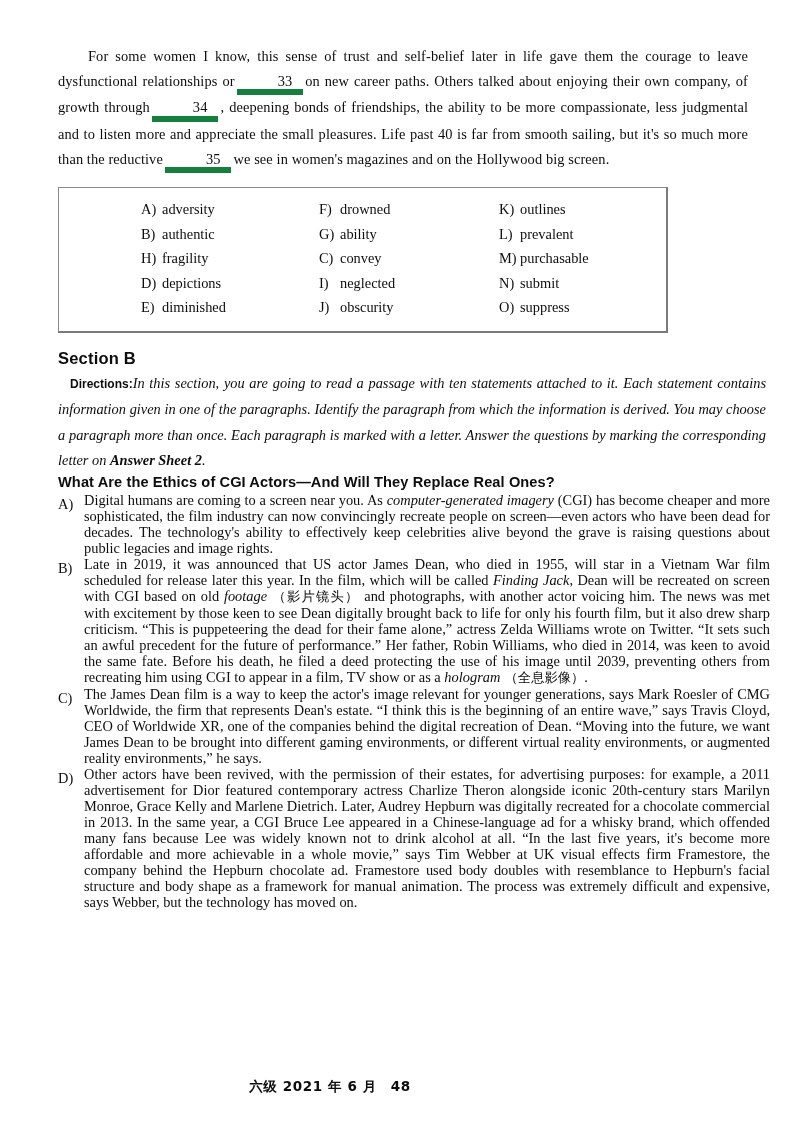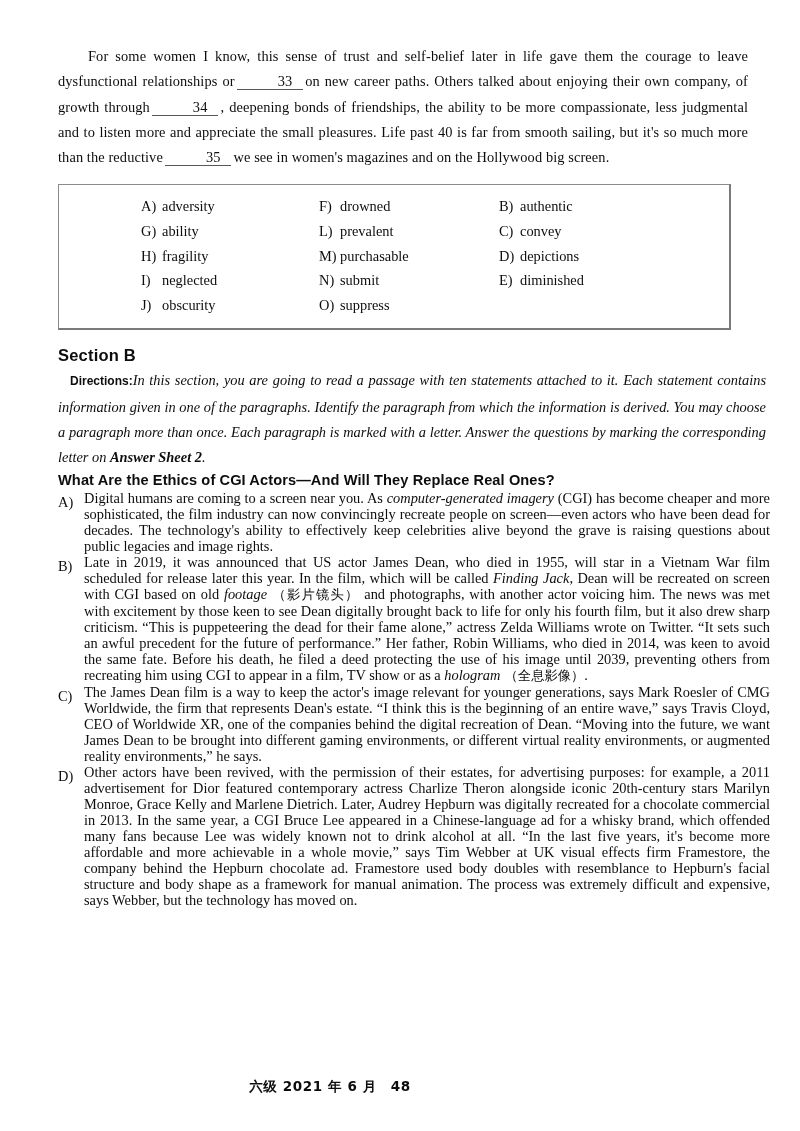--- a/index.html
+++ b/index.html
@@ -32,29 +32,29 @@
     text-justify: inter-word;
     margin: 0;
     letter-spacing: 0.1px;
   }
   .cloze-para {
     text-indent: 30px;
     width: 690px;
   }
   .blanknum {
     display: inline-block;
-    border-bottom: 1px solid #15803d;
+    border-bottom: 6px solid #15803d;
     padding: 0 11px 0 11px;
     margin: 0 2px;
     line-height: 1.05;
   }
   
   .wordbank {
     margin-top: 14px;
-    width: 673px;
+    width: 610px;
     box-sizing: border-box;
     border: 1px solid #8a8a8a;
     border-bottom: 2px solid #7a7a7a;
     border-right: 2px solid #7a7a7a;
     padding: 9px 0 11px 0;
   }
   .wb-grid {
     display: grid;
     grid-template-columns: 178px 180px 1fr;
     column-gap: 0;
@@ -148,25 +148,26 @@
 <div class="page">
 
   <p class="body-text cloze-para">
     <span>For some women I know, this sense of trust and self-belief later in life gave them the courage to leave dysfunctional relationships or</span><span class="blanknum">33</span><span>on new career paths. Others talked about enjoying their own company, of growth through</span><span class="blanknum">34</span><span>, deepening bonds of friendships, the ability to be more compassionate, less judgmental and to listen more and appreciate the small pleasures. Life past 40 is far from smooth sailing, but it's so much more than the reductive</span><span class="blanknum">35</span><span>we see in women's magazines and on the Hollywood big screen.</span>
   </p>
 
   <div class="wordbank">
     <div class="wb-grid" id="wb-grid">
         <div class="wb-item"><span class="wb-letter">A)</span><span>adversity</span></div>
         <div class="wb-item"><span class="wb-letter">F)</span><span>drowned</span></div>
+        <div class="wb-item"><span class="wb-letter">K)</span><span>outlines</span></div>
         <div class="wb-item"><span class="wb-letter">B)</span><span>authentic</span></div>
         <div class="wb-item"><span class="wb-letter">G)</span><span>ability</span></div>
         <div class="wb-item"><span class="wb-letter">L)</span><span>prevalent</span></div>
+        <div class="wb-item"><span class="wb-letter">H)</span><span>fragility</span></div>
         <div class="wb-item"><span class="wb-letter">C)</span><span>convey</span></div>
-        <div class="wb-item"><span class="wb-letter">H)</span><span>fragility</span></div>
         <div class="wb-item"><span class="wb-letter">M)</span><span>purchasable</span></div>
         <div class="wb-item"><span class="wb-letter">D)</span><span>depictions</span></div>
         <div class="wb-item"><span class="wb-letter">I)</span><span>neglected</span></div>
         <div class="wb-item"><span class="wb-letter">N)</span><span>submit</span></div>
         <div class="wb-item"><span class="wb-letter">E)</span><span>diminished</span></div>
         <div class="wb-item"><span class="wb-letter">J)</span><span>obscurity</span></div>
         <div class="wb-item"><span class="wb-letter">O)</span><span>suppress</span></div>
       </div>
   </div>
 

